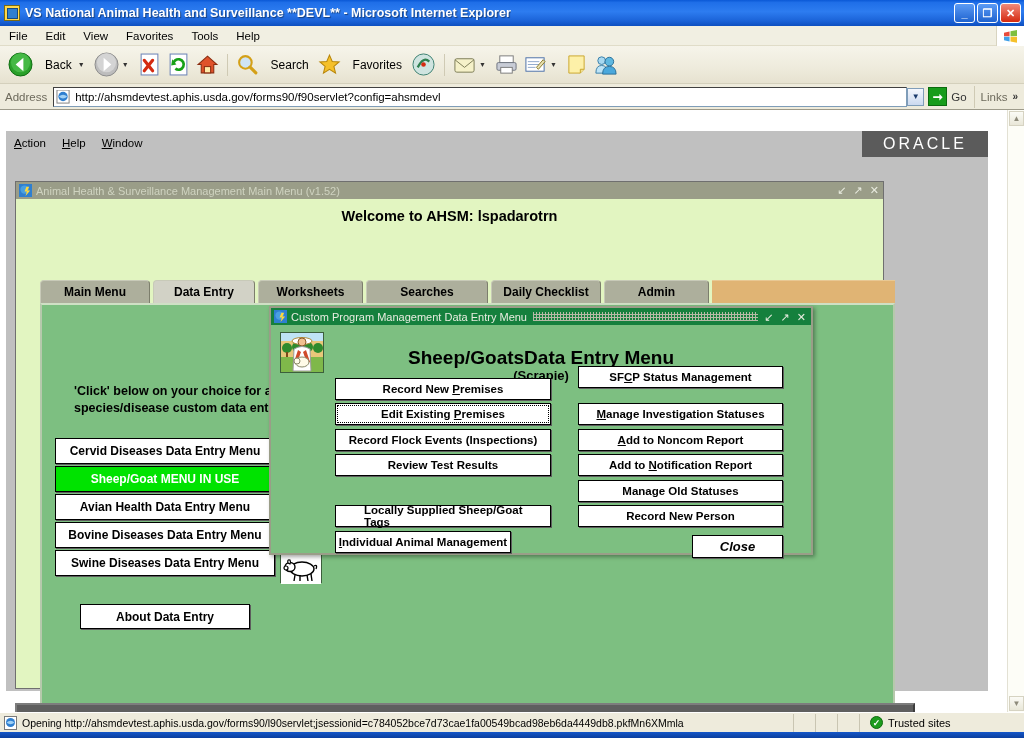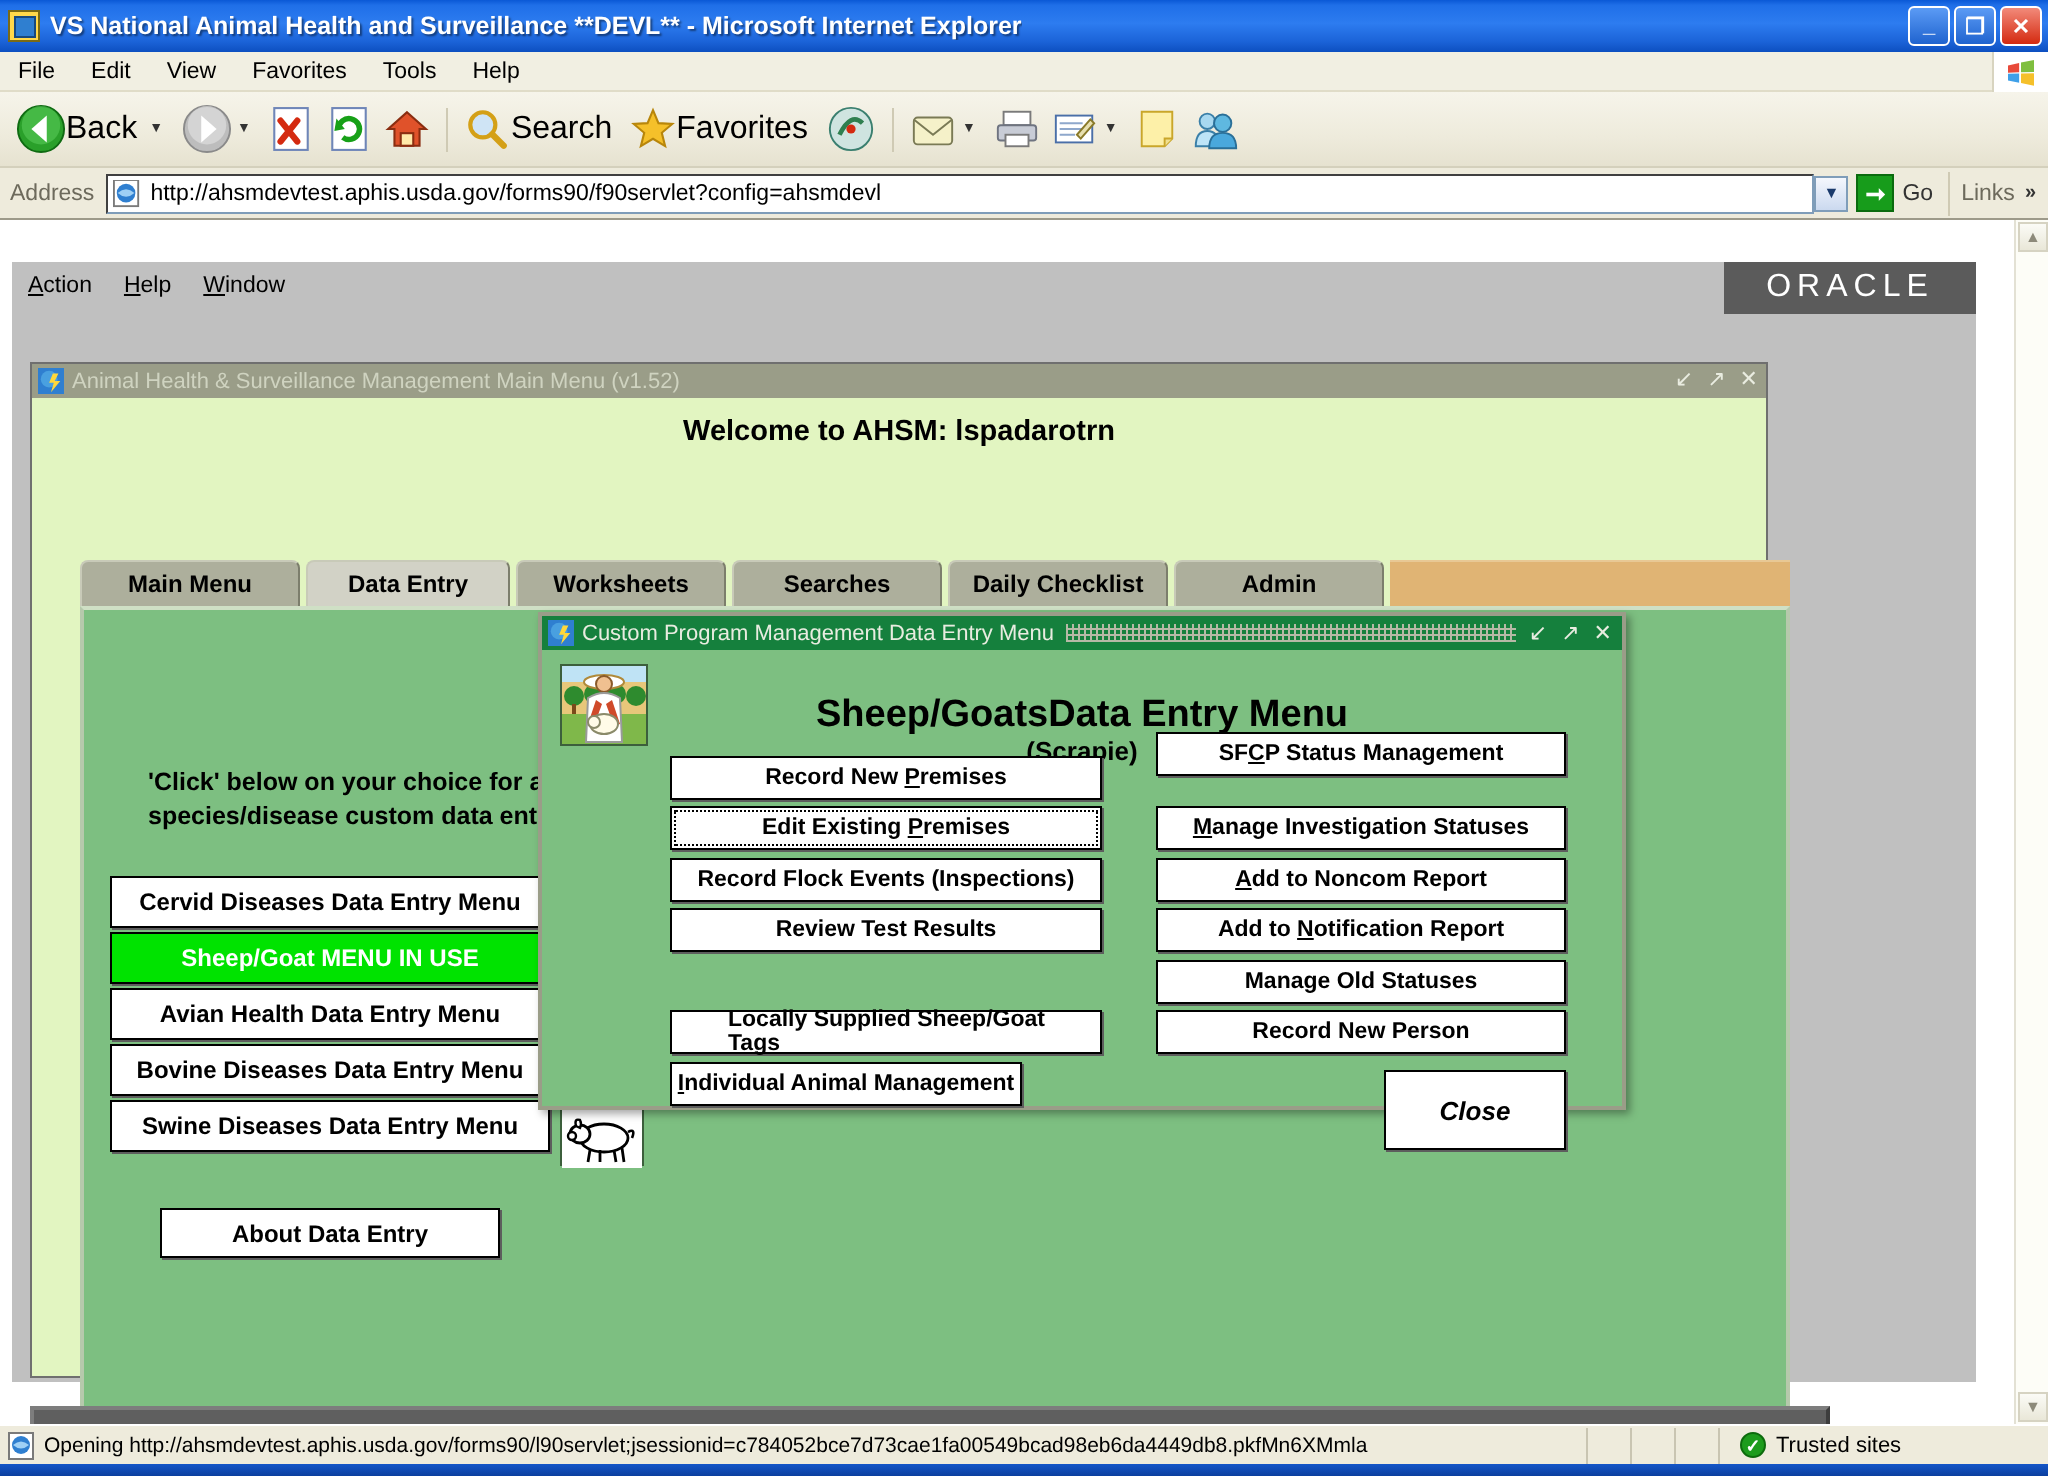--- a/index.html
+++ b/index.html
@@ -56,21 +56,21 @@
   .flagbtn .fl { width:15px; height:13px; display:block; }
 
   
   .toolbar {
     position:absolute; left:0; top:46px; width:1024px; height:38px;
     background: linear-gradient(180deg,#f6f4ea 0%, #eeebdc 60%, #e6e2d0 100%);
     display:flex; align-items:center; border-bottom:1px solid #d4d0bc;
   }
   .tb-item { display:flex; align-items:center; height:30px; padding:0 3px; }
   .tb-sep { width:1px; height:22px; background:#cfcab4; margin:0 5px; }
-  .tb-label { font-size:16px; color:#000; margin-left:0; margin-right:3px; }
+  .tb-label { font-size:12px; color:#000; margin-left:12px; margin-right:3px; }
   .tb-caret { font-size:7px; color:#333; margin:0 3px; }
   .circ { width:25px; height:25px; border-radius:50%; display:block; }
   .ic { width:23px; height:23px; display:block; }
 
   
   .addrbar {
     position:absolute; left:0; top:84px; width:1024px; height:26px;
     background:#eeebdc; display:flex; align-items:center;
     border-bottom:1px solid #9d9a8a;
   }
@@ -435,21 +435,21 @@
             <span>✕</span>
           </div>
         </div>
 
         <div class="welcome">Welcome to AHSM: lspadarotrn</div>
 
         <div class="tabstrip">
           <div class="tab" style="width:110px">Main Menu</div>
           <div class="tab active" style="width:102px">Data Entry</div>
           <div class="tab" style="width:105px">Worksheets</div>
-          <div class="tab" style="width:105px">Searches</div>
+          <div class="tab" style="width:122px">Searches</div>
           <div class="tab" style="width:110px">Daily Checklist</div>
           <div class="tab" style="width:105px">Admin</div>
           <div class="tab-filler"></div>
         </div>
 
         <div class="tabpane">
 
           <div class="pane-title">
             <span>Customized Data Entry Screens</span>
             <span class="pin-wrap">
@@ -599,21 +599,21 @@
         </div>
         <div class="dlg-btn" style="left:307px; top:121px; width:205px;">
           <span><u>A</u>dd to Noncom Report</span>
         </div>
         <div class="dlg-btn" style="left:307px; top:146px; width:205px;">
           <span>Add to <u>N</u>otification Report</span>
         </div>
         <div class="dlg-btn" style="left:307px; top:172px; width:205px;">Manage Old Statuses</div>
         <div class="dlg-btn" style="left:307px; top:197px; width:205px;">Record New Person</div>
 
-        <div class="dlg-btn close-btn" style="left:421px; top:227px; width:91px; height:40px;">Close</div>
+        <div class="dlg-btn close-btn" style="left:421px; top:227px; width:91px; height:23px;">Close</div>
       </div>
 
       <div class="frm-status">
         
       </div>
 
     </div>
   </div>
 
   <div class="ie-status">

